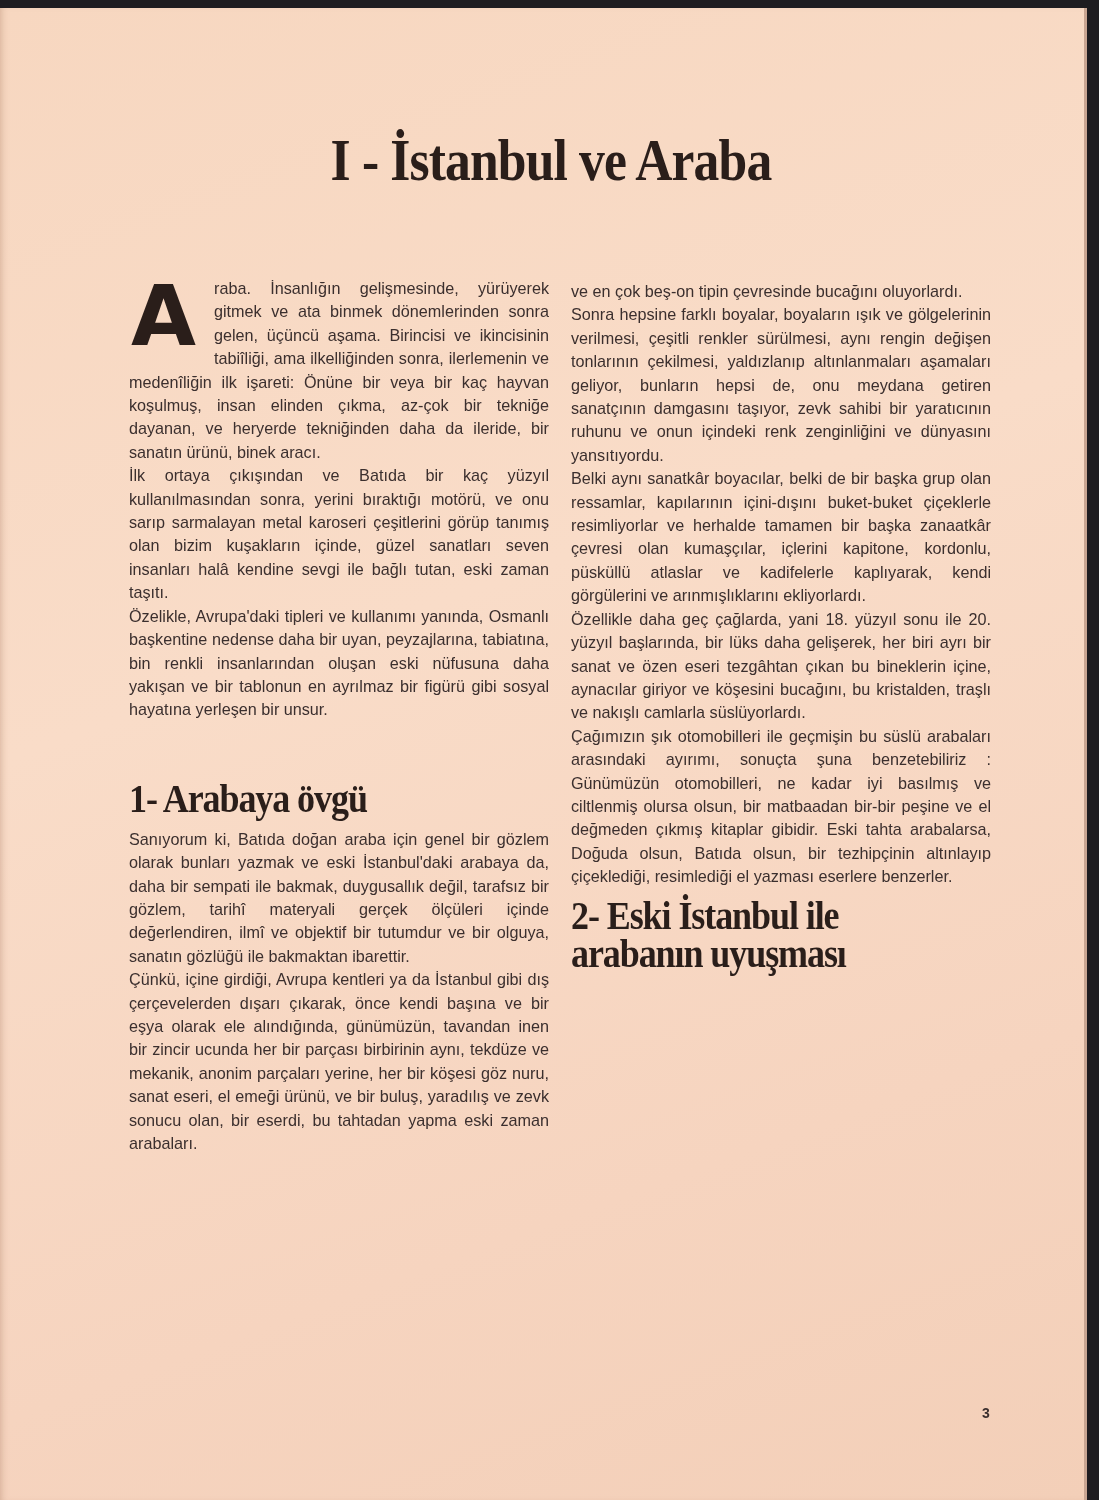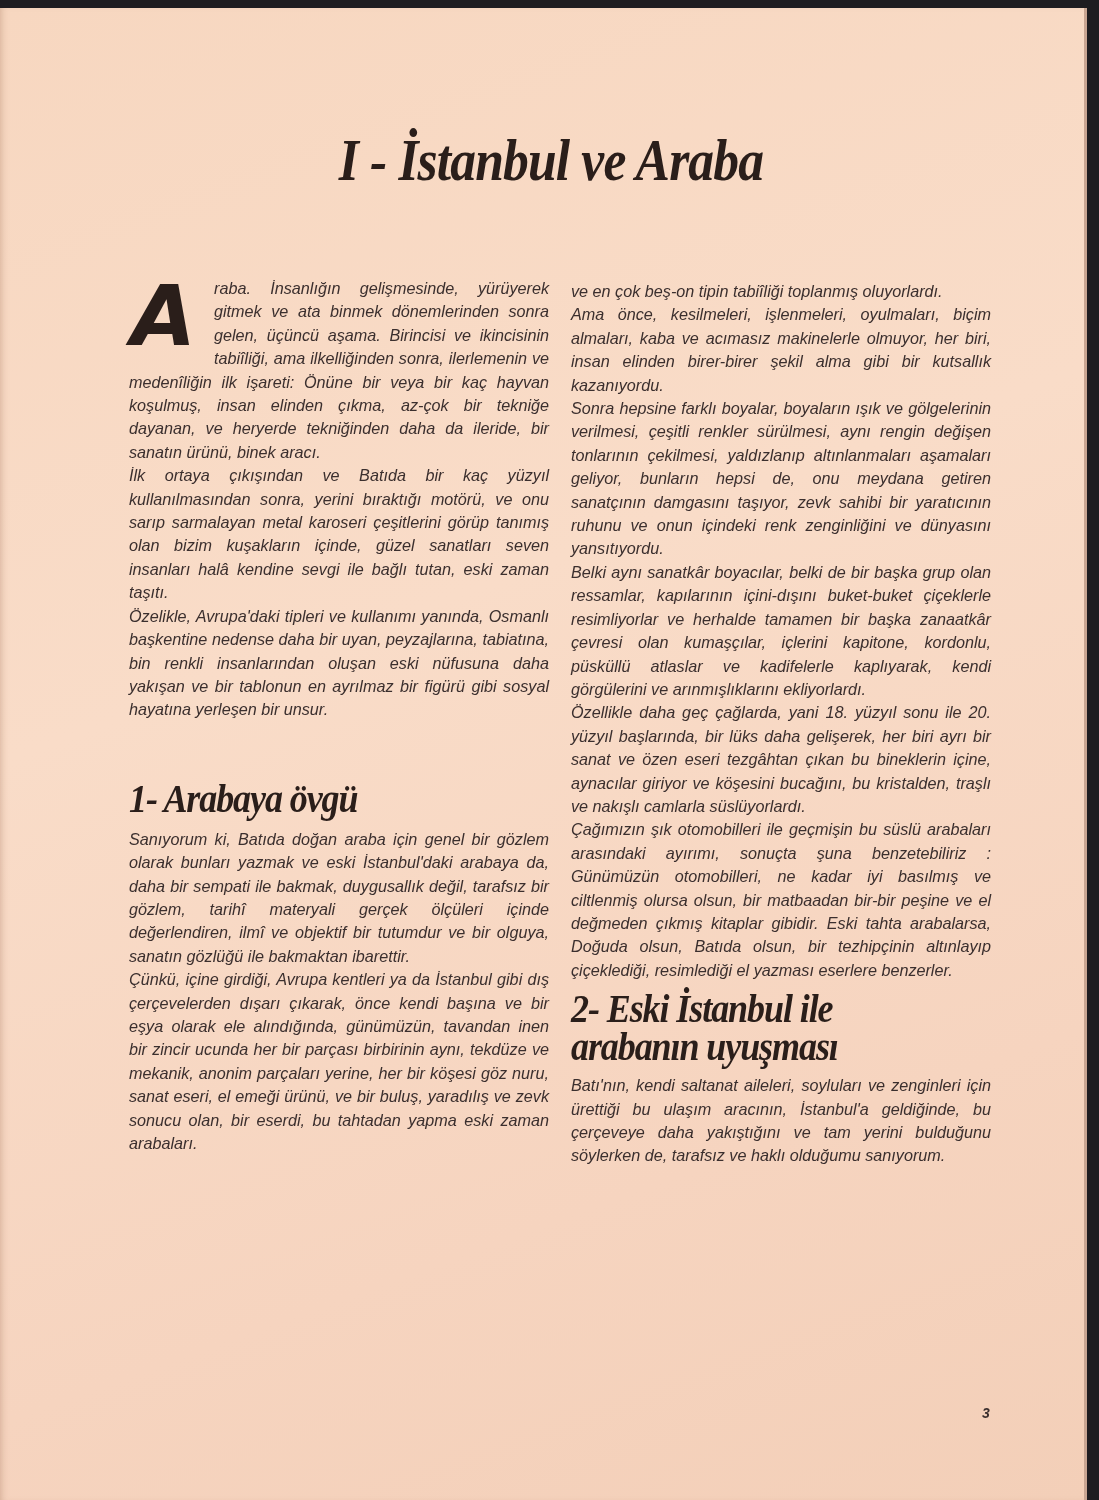--- a/index.html
+++ b/index.html
@@ -5,21 +5,20 @@
   html, body { margin: 0; padding: 0; }
   body {
     width: 1099px; height: 1500px; position: relative; overflow: hidden;
     background: #1e1c20;
   }
   .page {
     position: absolute; left: 0; top: 8px; width: 1084px; height: 1492px;
     background: linear-gradient(160deg, #f7d7c0 0%, #f9dcc8 40%, #f6d4bf 75%, #f3cfb8 100%);
     border-right: 3px solid #c9a592;
     box-shadow: inset 6px 0 8px -6px rgba(120,70,40,0.35);
-    font-style: italic;
   }
   .title {
     position: absolute; left: 0; width: 1099px; top: 118px; text-align: center;
     font-family: "Liberation Serif", "DejaVu Serif", serif;
     font-size: 60px; font-weight: bold; color: #2a1e1a; letter-spacing: -1px;
     transform: scaleX(0.86); transform-origin: 560px 0;
   }
   .col {
     position: absolute; width: 420px;
     font-family: "Liberation Sans", "DejaVu Sans", sans-serif;
@@ -60,28 +59,26 @@
     </p>
     <p>İlk ortaya çıkışından ve Batıda bir kaç yüzyıl kullanılmasından sonra, yerini bıraktığı motörü, ve onu sarıp sarmalayan metal karoseri çeşitlerini görüp tanımış olan bizim kuşakların içinde, güzel sanatları seven insanları halâ kendine sevgi ile bağlı tutan, eski zaman taşıtı.</p>
     <p>Özelikle, Avrupa'daki tipleri ve kullanımı yanında, Osmanlı başkentine nedense daha bir uyan, peyzajlarına, tabiatına, bin renkli insanlarından oluşan eski nüfusuna daha yakışan ve bir tablonun en ayrılmaz bir figürü gibi sosyal hayatına yerleşen bir unsur.</p>
 
     <div class="h2 h2-1">1- Arabaya övgü</div>
     <p>Sanıyorum ki, Batıda doğan araba için genel bir gözlem olarak bunları yazmak ve eski İstanbul'daki arabaya da, daha bir sempati ile bakmak, duygusallık değil, tarafsız bir gözlem, tarihî materyali gerçek ölçüleri içinde değerlendiren, ilmî ve objektif bir tutumdur ve bir olguya, sanatın gözlüğü ile bakmaktan ibarettir.</p>
     <p>Çünkü, içine girdiği, Avrupa kentleri ya da İstanbul gibi dış çerçevelerden dışarı çıkarak, önce kendi başına ve bir eşya olarak ele alındığında, günümüzün, tavandan inen bir zincir ucunda her bir parçası birbirinin aynı, tekdüze ve mekanik, anonim parçaları yerine, her bir köşesi göz nuru, sanat eseri, el emeği ürünü, ve bir buluş, yaradılış ve zevk sonucu olan, bir eserdi, bu tahtadan yapma eski zaman arabaları.</p>
   </div>
 
   <div class="col col-right">
-    <p>ve en çok beş-on tipin tabiîliği toplanmış oluyorlardı.</p>
-    <p>Ama önce, kesilmeleri, işlenmeleri, oyulmaları, biçim almaları, kaba ve acımasız makinelerle olmuyor, her biri, insan elinden birer-birer şekil alma gibi bir kutsallık kazanıyordu.</p>
+    <p>ve en çok beş-on tipin çevresinde bucağını oluyorlardı.</p>
     <p>Sonra hepsine farklı boyalar, boyaların ışık ve gölgelerinin verilmesi, çeşitli renkler sürülmesi, aynı rengin değişen tonlarının çekilmesi, yaldızlanıp altınlanmaları aşamaları geliyor, bunların hepsi de, onu meydana getiren sanatçının damgasını taşıyor, zevk sahibi bir yaratıcının ruhunu ve onun içindeki renk zenginliğini ve dünyasını yansıtıyordu.</p>
     <p>Belki aynı sanatkâr boyacılar, belki de bir başka grup olan ressamlar, kapılarının içini-dışını buket-buket çiçeklerle resimliyorlar ve herhalde tamamen bir başka zanaatkâr çevresi olan kumaşçılar, içlerini kapitone, kordonlu, püsküllü atlaslar ve kadifelerle kaplıyarak, kendi görgülerini ve arınmışlıklarını ekliyorlardı.</p>
     <p>Özellikle daha geç çağlarda, yani 18. yüzyıl sonu ile 20. yüzyıl başlarında, bir lüks daha gelişerek, her biri ayrı bir sanat ve özen eseri tezgâhtan çıkan bu bineklerin içine, aynacılar giriyor ve köşesini bucağını, bu kristalden, traşlı ve nakışlı camlarla süslüyorlardı.</p>
     <p>Çağımızın şık otomobilleri ile geçmişin bu süslü arabaları arasındaki ayırımı, sonuçta şuna benzetebiliriz : Günümüzün otomobilleri, ne kadar iyi basılmış ve ciltlenmiş olursa olsun, bir matbaadan bir-bir peşine ve el değmeden çıkmış kitaplar gibidir. Eski tahta arabalarsa, Doğuda olsun, Batıda olsun, bir tezhipçinin altınlayıp çiçeklediği, resimlediği el yazması eserlere benzerler.</p>
 
     <div class="h2 h2-2">
       <div>2- Eski İstanbul ile</div>
       <div>arabanın uyuşması</div>
     </div>
-    <p>Batı'nın, kendi saltanat aileleri, soyluları ve zenginleri için ürettiği bu ulaşım aracının, İstanbul'a geldiğinde, bu çerçeveye daha yakıştığını ve tam yerini bulduğunu söylerken de, tarafsız ve haklı olduğumu sanıyorum.</p>
   </div>
 
   <div class="pagenum">3</div>
 </div>
 
 </body></html>

